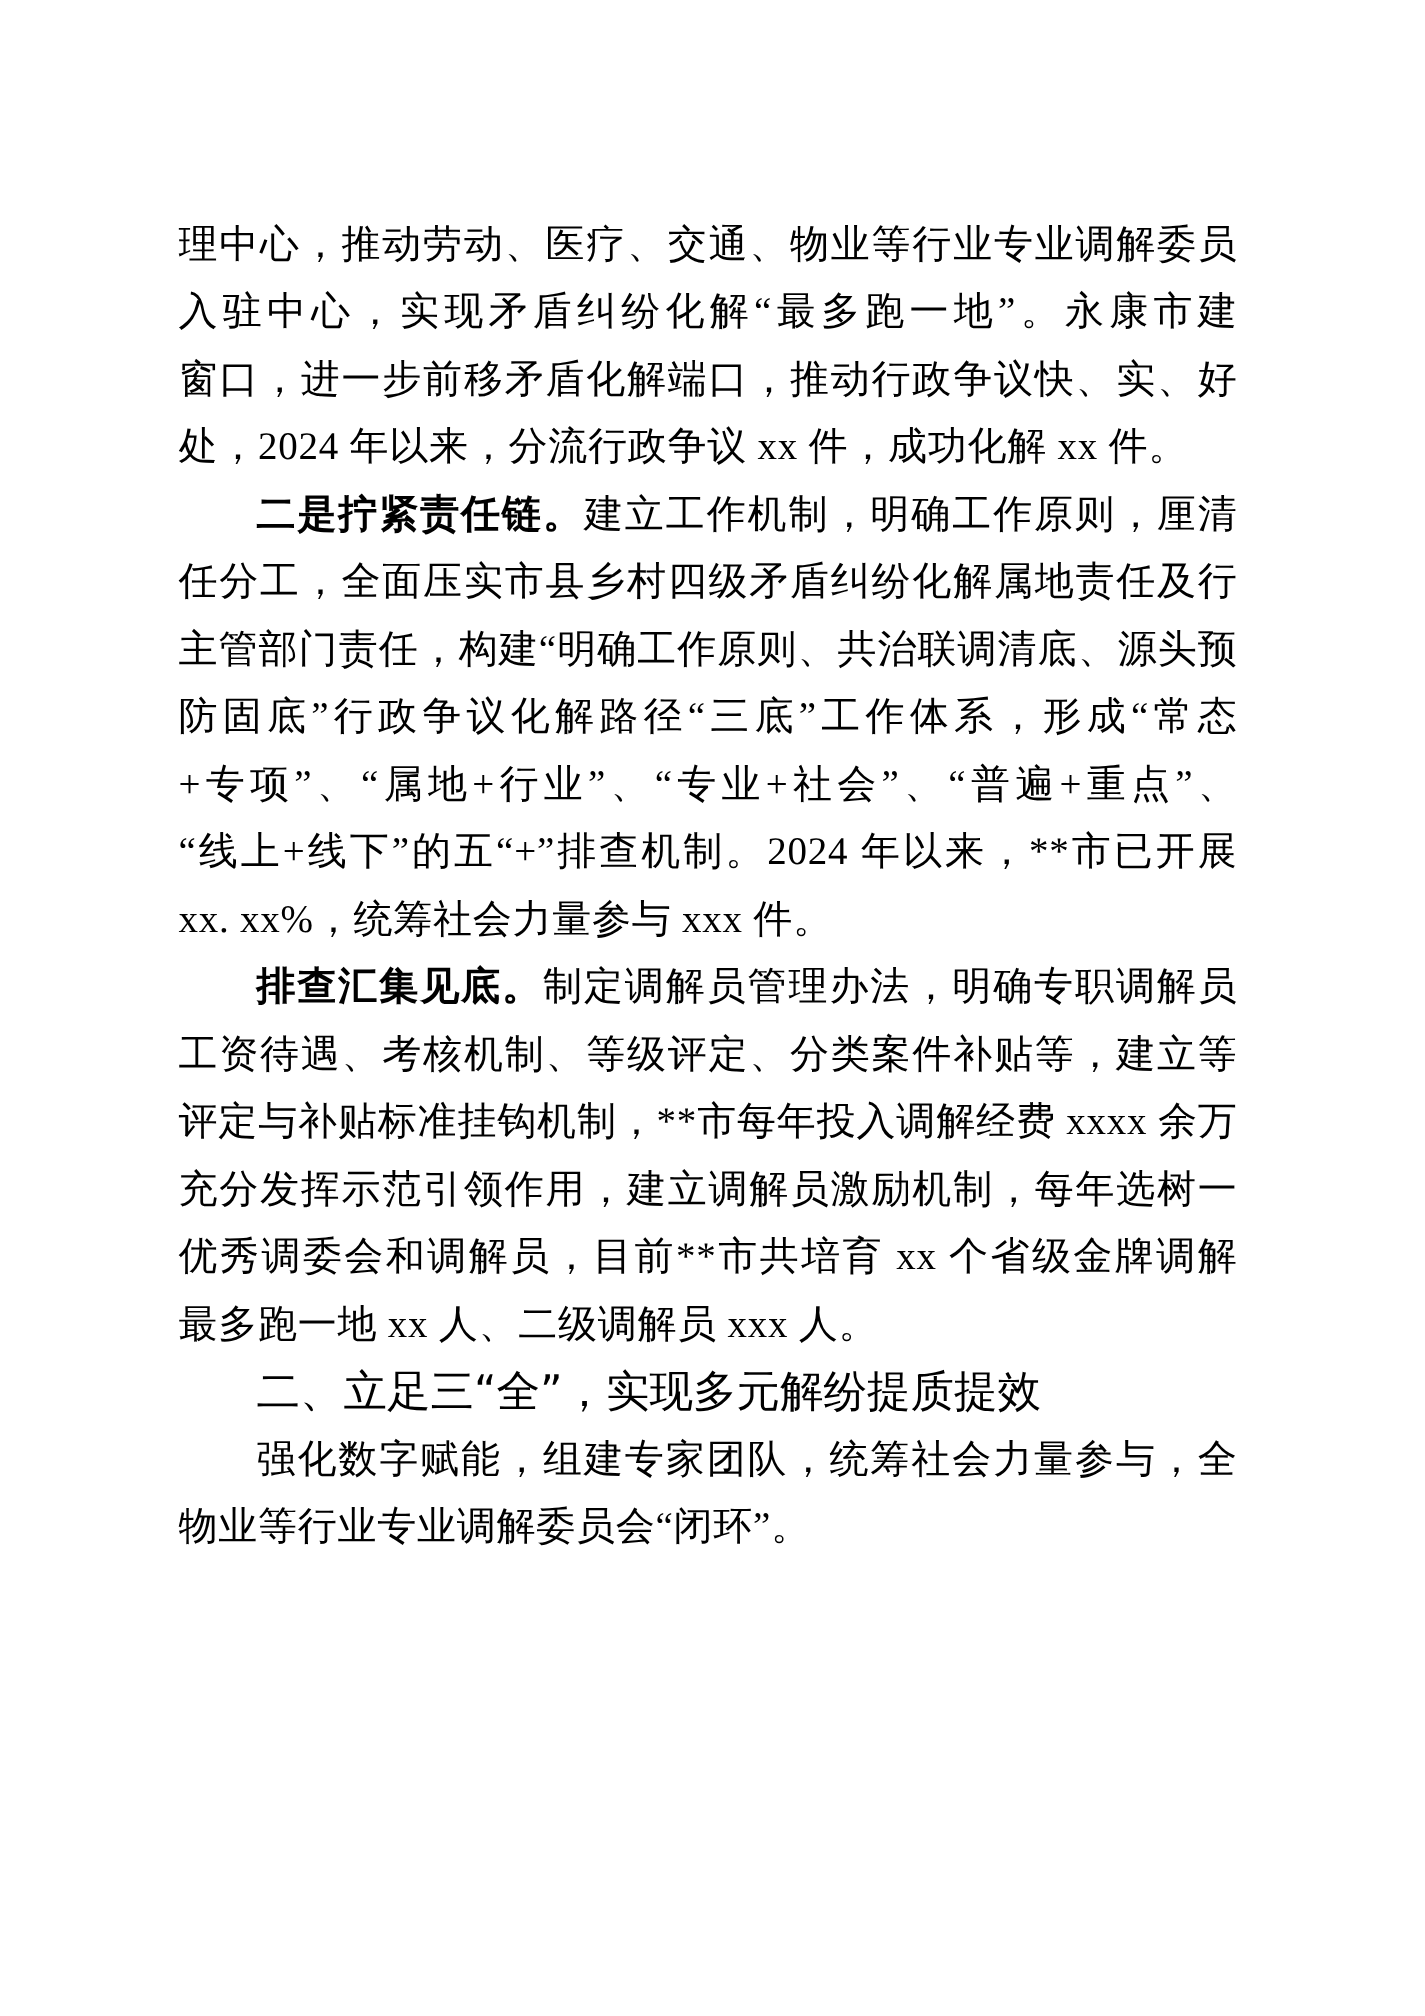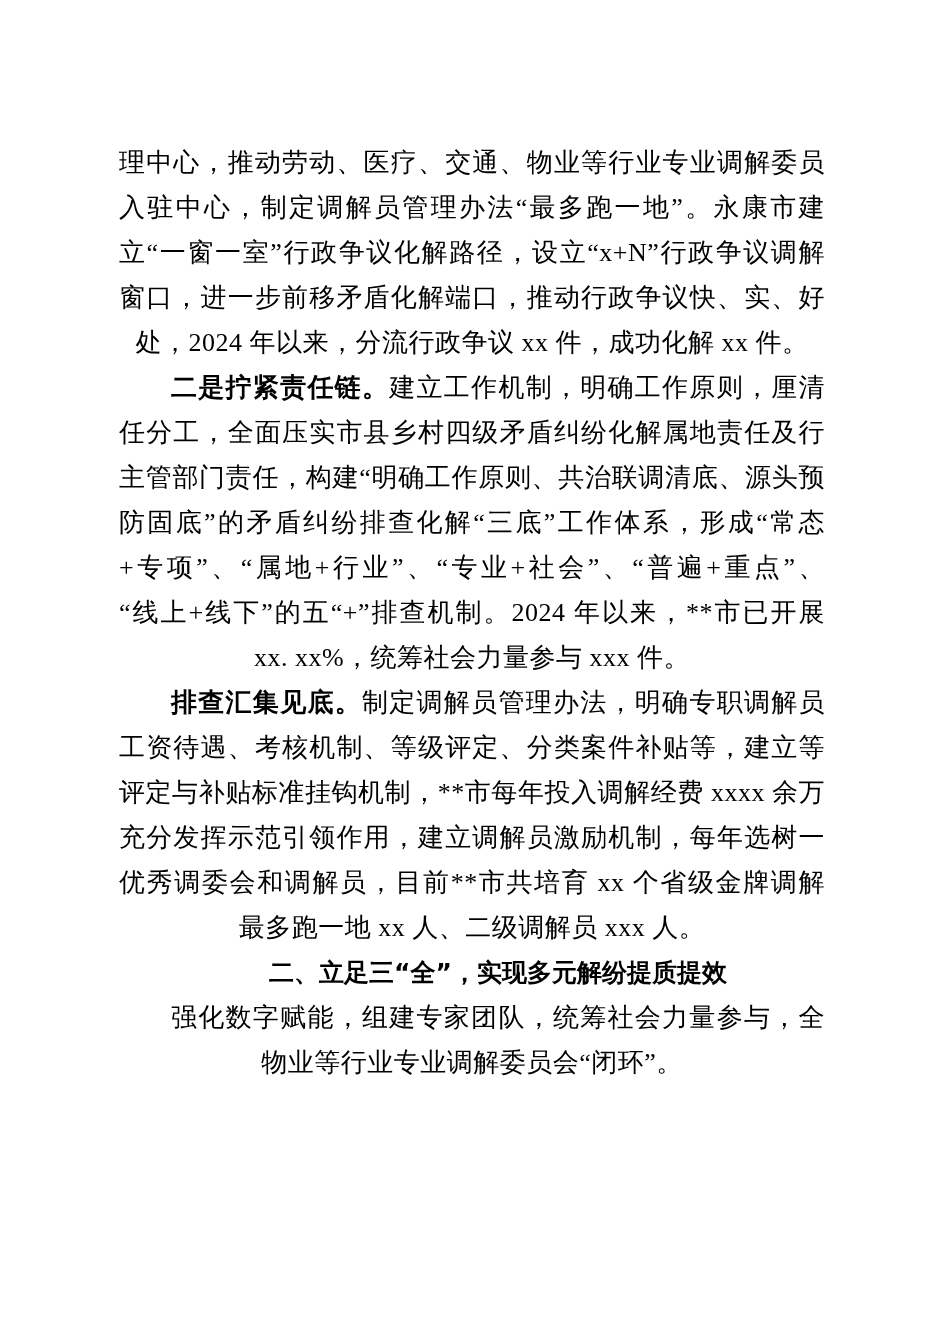--- a/index.html
+++ b/index.html
@@ -19,53 +19,52 @@
     position: absolute;
     left: 119px; top: 140px;
     width: 706px;
   }
   .block { margin: 0; padding: 0; }
   .line {
     font-size: 26px;
     line-height: 45px;
     height: 45px;
     overflow: hidden;
-    text-align: center;
+    text-align: left;
     letter-spacing: 0.5px;
   }
   .line.j {
     text-align: justify;
     text-align-last: justify;
   }
   .line.indent { text-indent: 52px; }
   .heading .line {
     font-family: "DejaVu Sans", "Liberation Sans", sans-serif;
-    font-weight: bold;
-    font-size: 25px;
+    font-weight: normal;
+    font-size: 29px;
     letter-spacing: 0;
   }
   b.lead { font-weight: bold; margin-top: 21px; }
 </style>
 </head>
 <body style="background: rgb(255, 255, 255); color: rgb(0, 0, 0);">
 
 <div class="page">
   <div class="content">
       <div class="block para">
         <div class="line j">理中心，推动劳动、医疗、交通、物业等行业专业调解委员会</div>
-        <div class="line j">入驻中心，制定调解员管理办法“最多跑一地”。永康市建</div>
-        <div class="line j">立“一窗一室”行政争议化解路径，设立“x+N”行政争议调解</div>
+        <div class="line j">入驻中心，实现矛盾纠纷化解“最多跑一地”。永康市建</div>
         <div class="line j">窗口，进一步前移矛盾化解端口，推动行政争议快、实、好调</div>
         <div class="line">处，2024 年以来，分流行政争议 xx 件，成功化解 xx 件。</div>
       </div>
       <div class="block para">
         <div class="line j indent"><b class="lead">二是拧紧责任链。</b>建立工作机制，明确工作原则，厘清责</div>
         <div class="line j">任分工，全面压实市县乡村四级矛盾纠纷化解属地责任及行业</div>
         <div class="line j">主管部门责任，构建“明确工作原则、共治联调清底、源头预</div>
-        <div class="line j">防固底”的矛盾纠纷排查化解“三底”工作体系，形成“常态</div>
+        <div class="line j">防固底”行政争议化解路径“三底”工作体系，形成“常态</div>
         <div class="line j">+专项”、“属地+行业”、“专业+社会”、“普遍+重点”、</div>
         <div class="line j">“线上+线下”的五“+”排查机制。2024 年以来，**市已开展</div>
         <div class="line">xx. xx%，统筹社会力量参与 xxx 件。</div>
       </div>
       <div class="block para">
         <div class="line j indent"><b class="lead">排查汇集见底。</b>制定调解员管理办法，明确专职调解员</div>
         <div class="line j">工资待遇、考核机制、等级评定、分类案件补贴等，建立等级</div>
         <div class="line j">评定与补贴标准挂钩机制，**市每年投入调解经费 xxxx 余万元</div>
         <div class="line j">充分发挥示范引领作用，建立调解员激励机制，每年选树一批</div>
         <div class="line j">优秀调委会和调解员，目前**市共培育 xx 个省级金牌调解室、</div>

